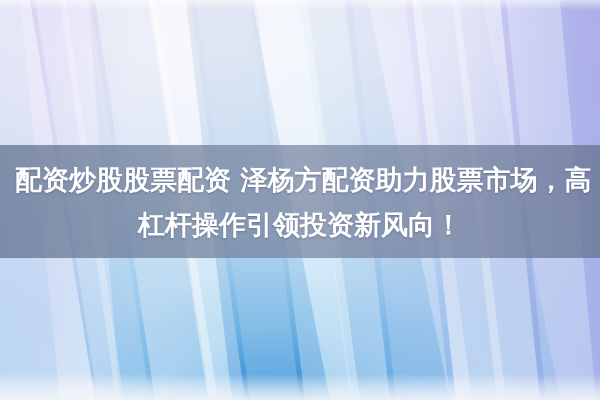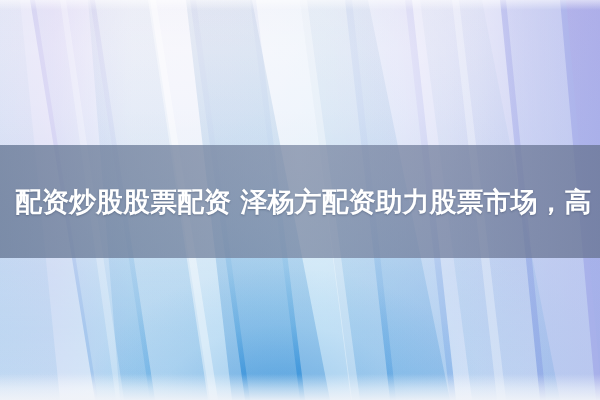--- a/index.html
+++ b/index.html
@@ -197,16 +197,17 @@
       <polygon points="60,0 66,0 124,400 116,400" fill="#ffffff" opacity="0.26"></polygon>
     </svg>
   </div>
 
   <div class="top-haze"></div>
   <div class="bottom-haze"></div>
 
   <div class="text-band">
     <div class="headline">
       <span>配资炒股股票配资 泽杨方配资助力股票市场，高</span>
+      <span class="line2">杠杆操作引领投资新风向！</span>
     </div>
   </div>
 
 </div>
 
 </body></html>

